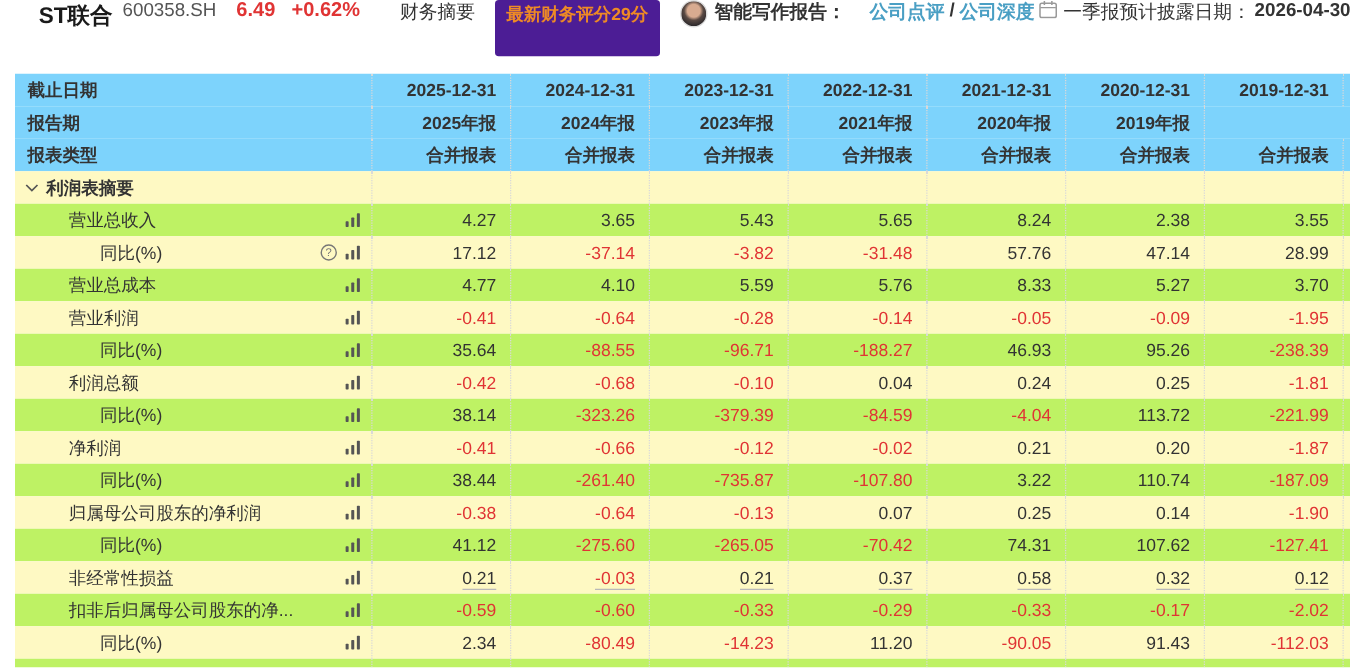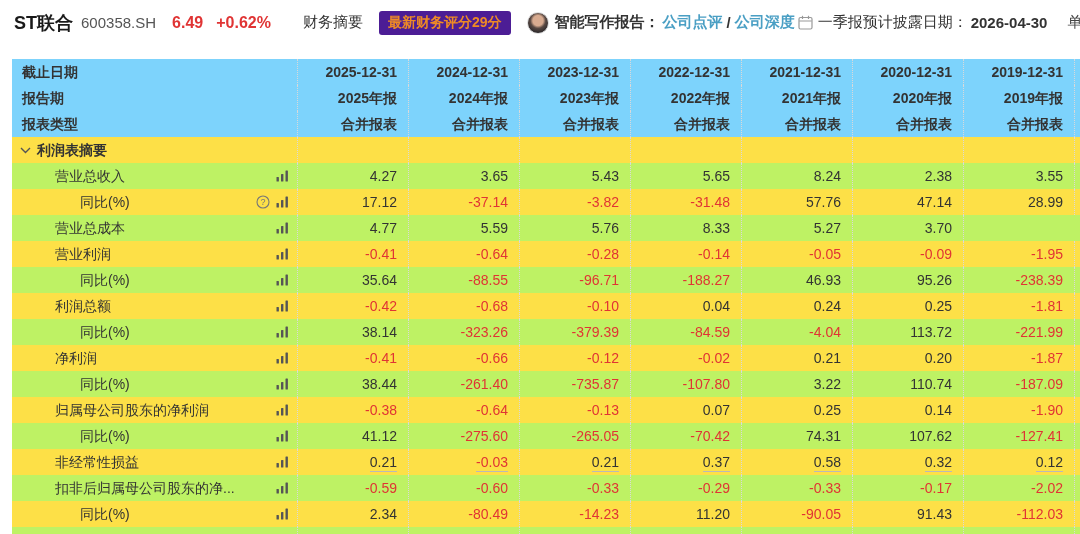--- a/index.html
+++ b/index.html
@@ -1,44 +1,44 @@
 <!DOCTYPE html>
 <html><head>
 <meta charset="utf-8">
 <style>
   * { margin:0; padding:0; box-sizing:border-box; }
   html,body { width:1080px; height:534px; overflow:hidden; background:#fff;
     font-family:"Liberation Sans","DejaVu Sans",sans-serif; color:#333; }
   
-  .topbar { height:45px; display:flex; align-items:center; padding-left:14px;
+  .topbar { height:45px; display:flex; padding-left:31px;
     white-space:nowrap; font-size:15px; }
   .stock-name { font-size:18px; font-weight:700; color:#1a1a1a; margin-right:8px; }
   .stock-code { color:#555; margin-right:16px; }
   .price { color:#e03434; font-weight:600; font-size:16px; margin-right:13px; }
   .chg { color:#e03434; font-weight:600; font-size:16px; }
   .vdiv { width:1px; height:15px; background:#ccc; margin:0 16px; }
   .navlbl { margin-right:16px; cursor:pointer; }
   .badge { background:#4c1d95; color:#ee8a25; font-weight:700; font-size:14px;
     padding:3px 9px; border-radius:3px; margin-right:16px; cursor:pointer; }
   .avatar { width:22px; height:22px; border-radius:50%; margin-right:6px; flex:none;
     background:radial-gradient(circle at 50% 38%, #d8ab90 0 32%, #5a4a44 48%, #2e2a2c 75%);
     border:1px solid #ddd; }
-  .ai-label { font-weight:700; margin-right:3px; }
+  .ai-label { font-weight:700; margin-right:19px; }
   .link { color:#4a9fc4; font-weight:700; cursor:pointer; text-decoration:none; }
   .slash { font-weight:700; margin:0 4px; }
   .cal { margin:0 5px 0 3px; display:inline-flex; }
   .disc-date { font-weight:700; margin-left:3px; }
   .unit { margin-left:20px; color:#444; }
   
   .table { margin:14px 0 0 12px; font-size:14px; }
   .row { display:flex; height:26px; line-height:26px; }
   .row.partial { height:7px; overflow:hidden; }
   .meta { background:#7dd3fc; font-weight:700; }
   .g { background:#bef264; }
-  .w { background:#fde047; }
+  .w { background:#fef9c3; }
   .cell-label { width:285px; display:flex; align-items:center; }
   .meta .cell-label { padding-left:10px; }
   .section-row .cell-label { padding-left:8px; font-weight:700; }
   .lvl1 { padding-left:43px; }
   .lvl2 { padding-left:68px; }
   .icons { margin-left:auto; margin-right:8px; display:flex; align-items:center; gap:6px; }
   .cell { width:111px; text-align:right; padding-right:11px;
     border-left:1px dotted #d9d9d9; overflow:hidden; }
   .cell-stub { flex:1; border-left:1px dotted #d9d9d9; }
   .num { display:inline-block; line-height:normal; color:#333; }
@@ -86,21 +86,20 @@
       <div class="cell"><div class="num">2021-12-31</div></div>
       <div class="cell"><div class="num">2020-12-31</div></div>
       <div class="cell"><div class="num">2019-12-31</div></div>
       <div class="cell-stub"></div>
     </div>
     <div class="row meta">
       <div class="cell-label">报告期</div>
       <div class="cell"><div class="num">2025年报</div></div>
       <div class="cell"><div class="num">2024年报</div></div>
       <div class="cell"><div class="num">2023年报</div></div>
-      <div class="cell"><div class="num">2022年报</div></div>
       <div class="cell"><div class="num">2021年报</div></div>
       <div class="cell"><div class="num">2020年报</div></div>
       <div class="cell"><div class="num">2019年报</div></div>
       <div class="cell-stub"></div>
     </div>
     <div class="row meta">
       <div class="cell-label">报表类型</div>
       <div class="cell"><div class="num">合并报表</div></div>
       <div class="cell"><div class="num">合并报表</div></div>
       <div class="cell"><div class="num">合并报表</div></div>
@@ -185,20 +184,21 @@
           <div class="icon-btn">
             <svg width="13" height="12" viewBox="0 0 13 12">
               <rect x="0.5" y="7" width="2.4" height="4.5" rx="0.6" fill="#555"></rect>
               <rect x="5" y="4" width="2.4" height="7.5" rx="0.6" fill="#555"></rect>
               <rect x="9.5" y="0.5" width="2.4" height="11" rx="0.6" fill="#555"></rect>
             </svg>
           </div>
         </div>
       </div>
       <div class="cell"><div class="num">4.77</div></div>
+      <div class="cell"><div class="num">4.10</div></div>
       <div class="cell"><div class="num">5.59</div></div>
       <div class="cell"><div class="num">5.76</div></div>
       <div class="cell"><div class="num">8.33</div></div>
       <div class="cell"><div class="num">5.27</div></div>
       <div class="cell"><div class="num">3.70</div></div>
       <div class="cell-stub"></div>
     </div>
     <div class="row w">
       <div class="cell-label lvl1">
         <div class="">营业利润</div>

